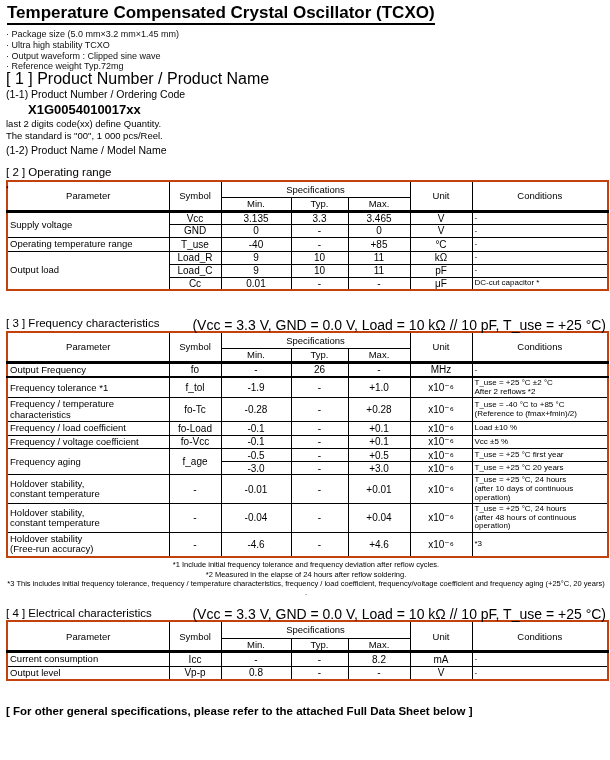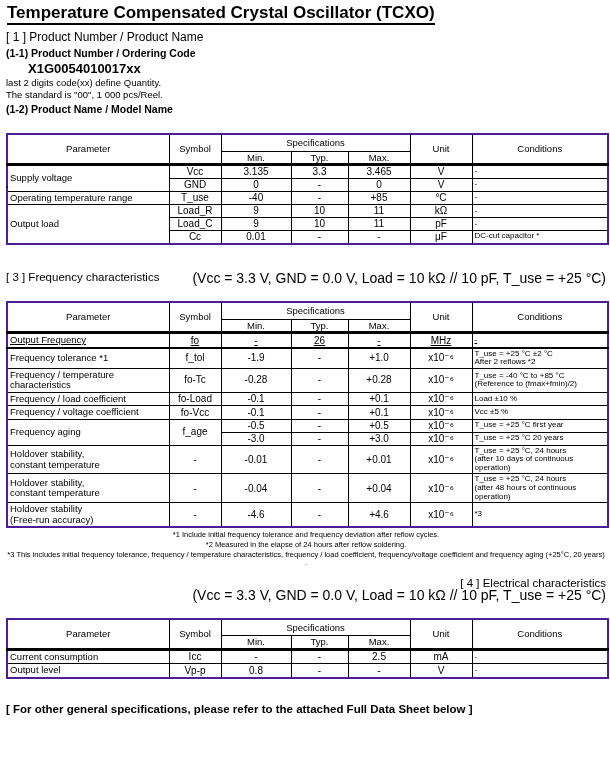--- a/index.html
+++ b/index.html
@@ -10,74 +10,81 @@
     overflow: hidden;
   }
   .page { position: relative; width: 610px; height: 760px; padding: 3px 4px 13px 6px; border-radius: 26px; }
 
   .title { font-size: 17px; font-weight: bold; line-height: 19px; margin-left: 1px; }
   .title .u { border-bottom: 2.5px solid #000; padding-bottom: 1px; }
 
   .bullets { margin-top: 7px; }
   .bullet { font-size: 9px; line-height: 10.8px; color: #111; }
 
-  .sec1-heading { margin-top: 9px; font-size: 12px; line-height: 13px; }
-  .sub-label { margin-top: 4px; font-size: 10.5px; line-height: 11px; font-weight: bold; }
+  .sec1-heading { font-size: 16px; line-height: 13px; }
+  .sub-label { margin-top: 4px; font-size: 10.5px; line-height: 11px; }
   .ordering-code { margin-top: 3px; margin-left: 22px; font-size: 13px; font-weight: bold; line-height: 13px; }
   .code-note { margin-top: 3px; font-size: 9.5px; line-height: 10px; }
   .code-note + .code-note { margin-top: 2px; }
   .model-name { margin-top: 4px; margin-left: 22px; font-size: 15px; font-weight: bold; line-height: 16px; }
 
   .stray-dot { position: absolute; left: 6px; top: 179px; font-size: 10px; font-weight: bold; }
 
   .sec-heading { font-size: 11.5px; line-height: 12.5px; }
   .sec2-heading { margin-top: 10px; }
   .sec-head-row { display: flex; justify-content: space-between; align-items: flex-end; }
   .sec3-row { margin-top: 26px; }
-  .sec4-row { margin-top: 10px; flex-direction: column; }
+  .sec4-row { margin-top: 10px; }
   .head-cond { font-size: 14px; line-height: 10px; }
 
-  table { border-collapse: collapse; table-layout: fixed; width: 601px; margin-top: 18px;
-          border: 2px solid #4c1d95; }
+  table { border-collapse: collapse; table-layout: fixed; width: 601px; margin-top: 1px;
+          border: 2px solid #c2410c; }
   th, td { border: 1px solid #000; padding: 0 3px; font-size: 10px; line-height: 11.5px;
            text-align: center; overflow: hidden; }
   thead { border-bottom: 3px solid #000; }
   thead th { font-weight: normal; font-size: 9.5px; }
   thead tr:first-child th { height: 17px; }
   thead tr:last-child th { height: 13px; }
   tbody td { height: 13px; }
   td.p { text-align: left; font-size: 9.5px; line-height: 10.5px; padding: 1px 2px; }
   td.c { text-align: left; font-size: 8px; line-height: 8.6px; padding: 1px 2px; }
-  tr.hb { border-bottom: 2.5px solid #000; text-decoration: underline; }
+  tr.hb { border-bottom: 2.5px solid #000; }
 
   .footnote { margin-top: 3px; font-size: 7.5px; line-height: 8.2px; }
   .footnotes3 { margin-top: 3px; text-align: center; }
   .footnotes3 .footnote { margin-top: 1.5px; }
 
   .footer-note { margin-top: 24px; font-size: 11.5px; font-weight: bold; line-height: 13px; }
 </style>
 </head>
 <body>
 
 <div class="page">
 
   <div class="title">
     <span class="u">Temperature Compensated Crystal Oscillator (TCXO)</span>
   </div>
 
+  <div class="bullets">
+    <div class="bullet">· Package size (5.0 mm×3.2 mm×1.45 mm)</div>
+    <div class="bullet">· Ultra high stability TCXO</div>
+    <div class="bullet">· Output waveform : Clipped sine wave</div>
+    <div class="bullet">· Reference weight Typ.72mg</div>
+  </div>
 
   <div class="sec1-heading">[ 1 ] Product Number / Product Name</div>
   <div class="sub-label">(1-1) Product Number / Ordering Code</div>
   <div class="ordering-code">X1G0054010017xx</div>
   <div class="code-note">last 2 digits code(xx) define Quantity.</div>
   <div class="code-note">The standard is "00", 1 000 pcs/Reel.</div>
   <div class="sub-label">(1-2)  Product Name / Model Name</div>
 
   <div class="stray-dot">.</div>
 
+  <div class="sec-heading sec2-heading">[ 2 ] Operating range</div>
   <table>
     <colgroup>
       <col style="width:162px">
         <col style="width:52px">
         <col style="width:70px">
       <col style="width:57px">
         <col style="width:62px">
         <col style="width:62px">
         <col style="width:136px">
     </colgroup>
@@ -302,21 +309,21 @@
           <th>Typ.</th>
           <th>Max.</th>
         </tr>
       </thead>
       <tbody>
         <tr>
           <td class="p">Current consumption</td>
           <td>Icc</td>
           <td>-</td>
           <td>-</td>
-          <td>2.5</td>
+          <td>8.2</td>
           <td>mA</td>
           <td class="c">-</td>
         </tr>
         <tr>
           <td class="p">Output level</td>
           <td>Vp-p</td>
           <td>0.8</td>
           <td>-</td>
           <td>-</td>
           <td>V</td>

